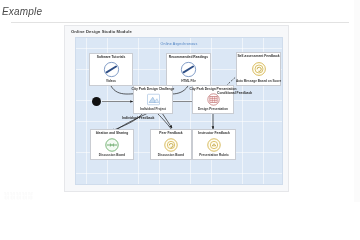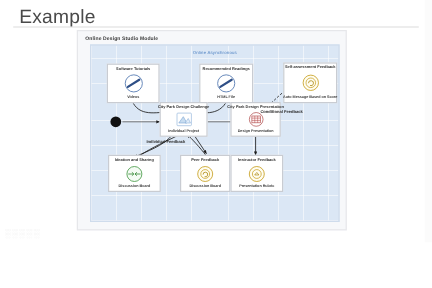--- a/index.html
+++ b/index.html
@@ -12,25 +12,26 @@
   }
   #page {
     position: relative;
     width: 360px; height: 202px;
     background: #ffffff;
   }
 
   
   .page-heading {
     position: absolute;
-    left: 16px; top: 6px;
-    font-size: 16px;
+    left: 2px; top: 6px;
+    font-size: 10px;
     color: #4a4a4a;
     font-weight: 400;
     letter-spacing: .2px;
+    font-style: italic;
   }
   .heading-rule {
     position: absolute;
     left: 11px; top: 22px;
     width: 338px; height: 1px;
     background: #e2e2e2;
   }
 
   
   .diagram-card {

